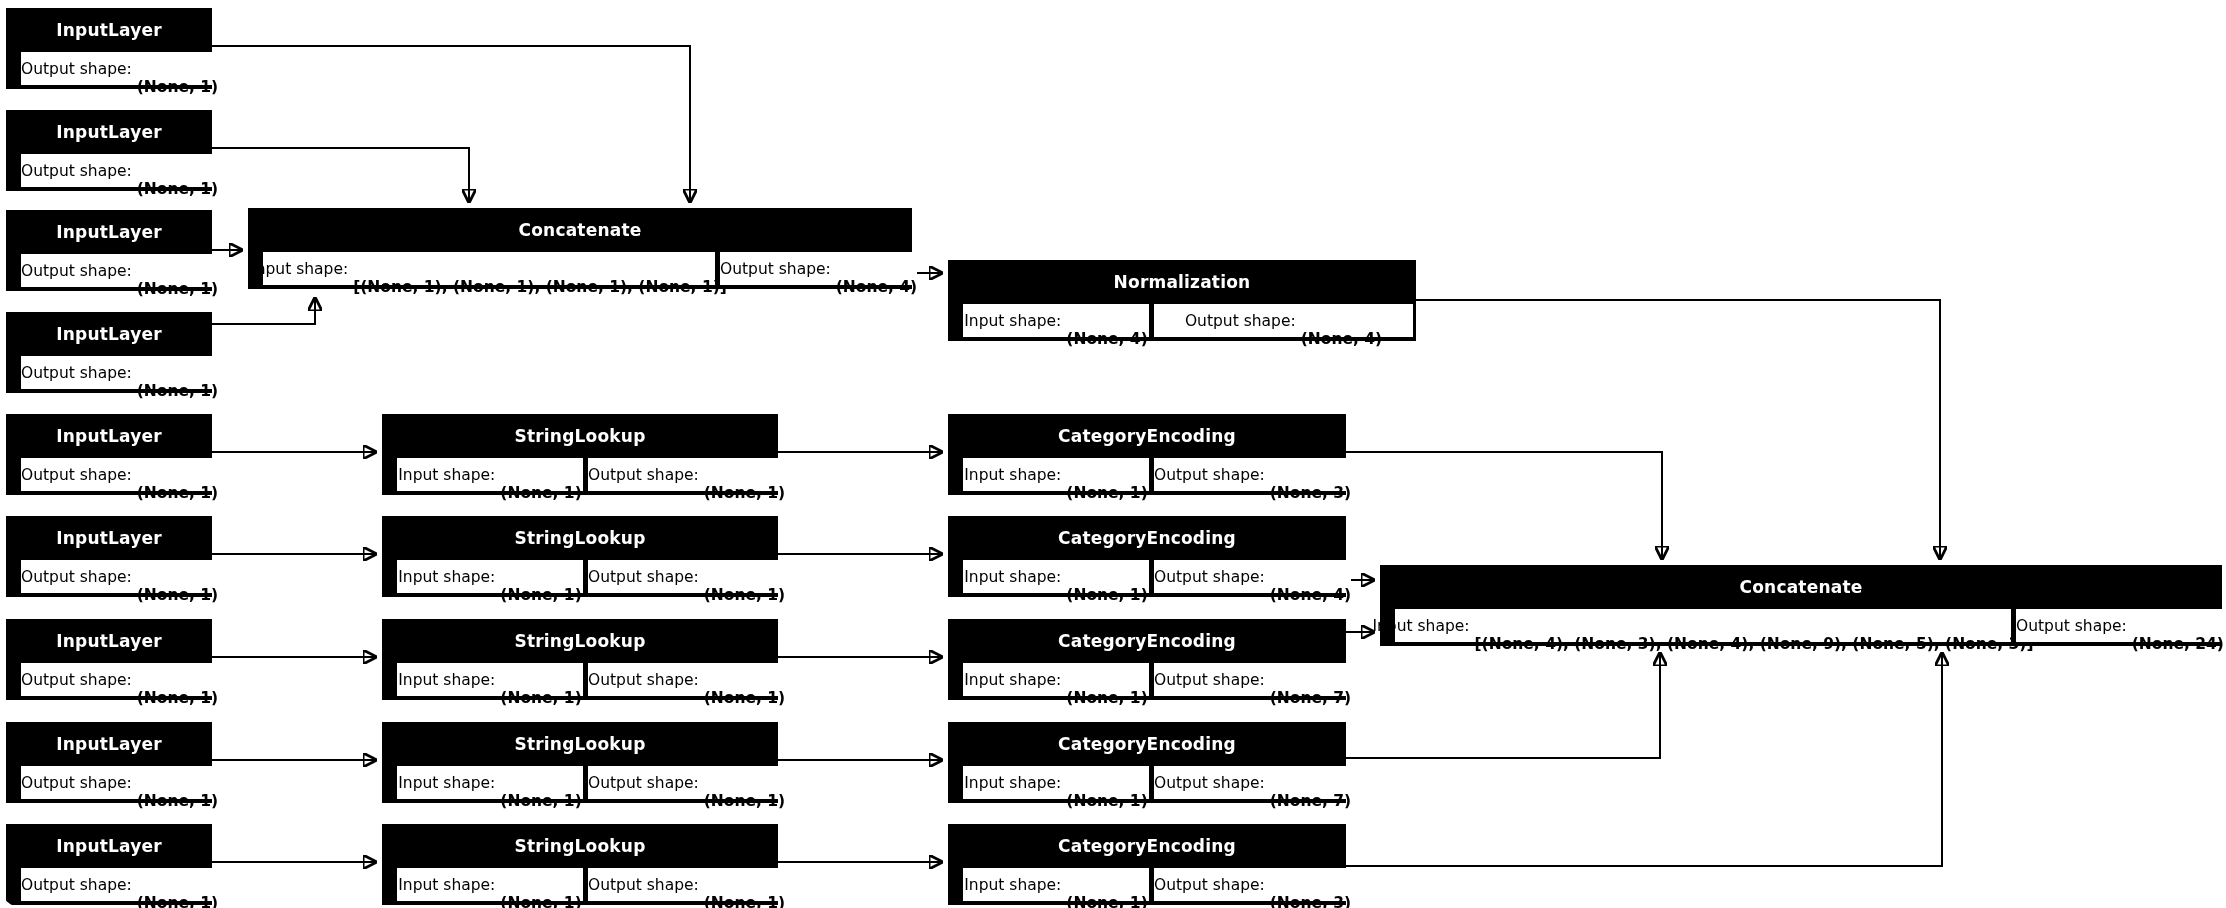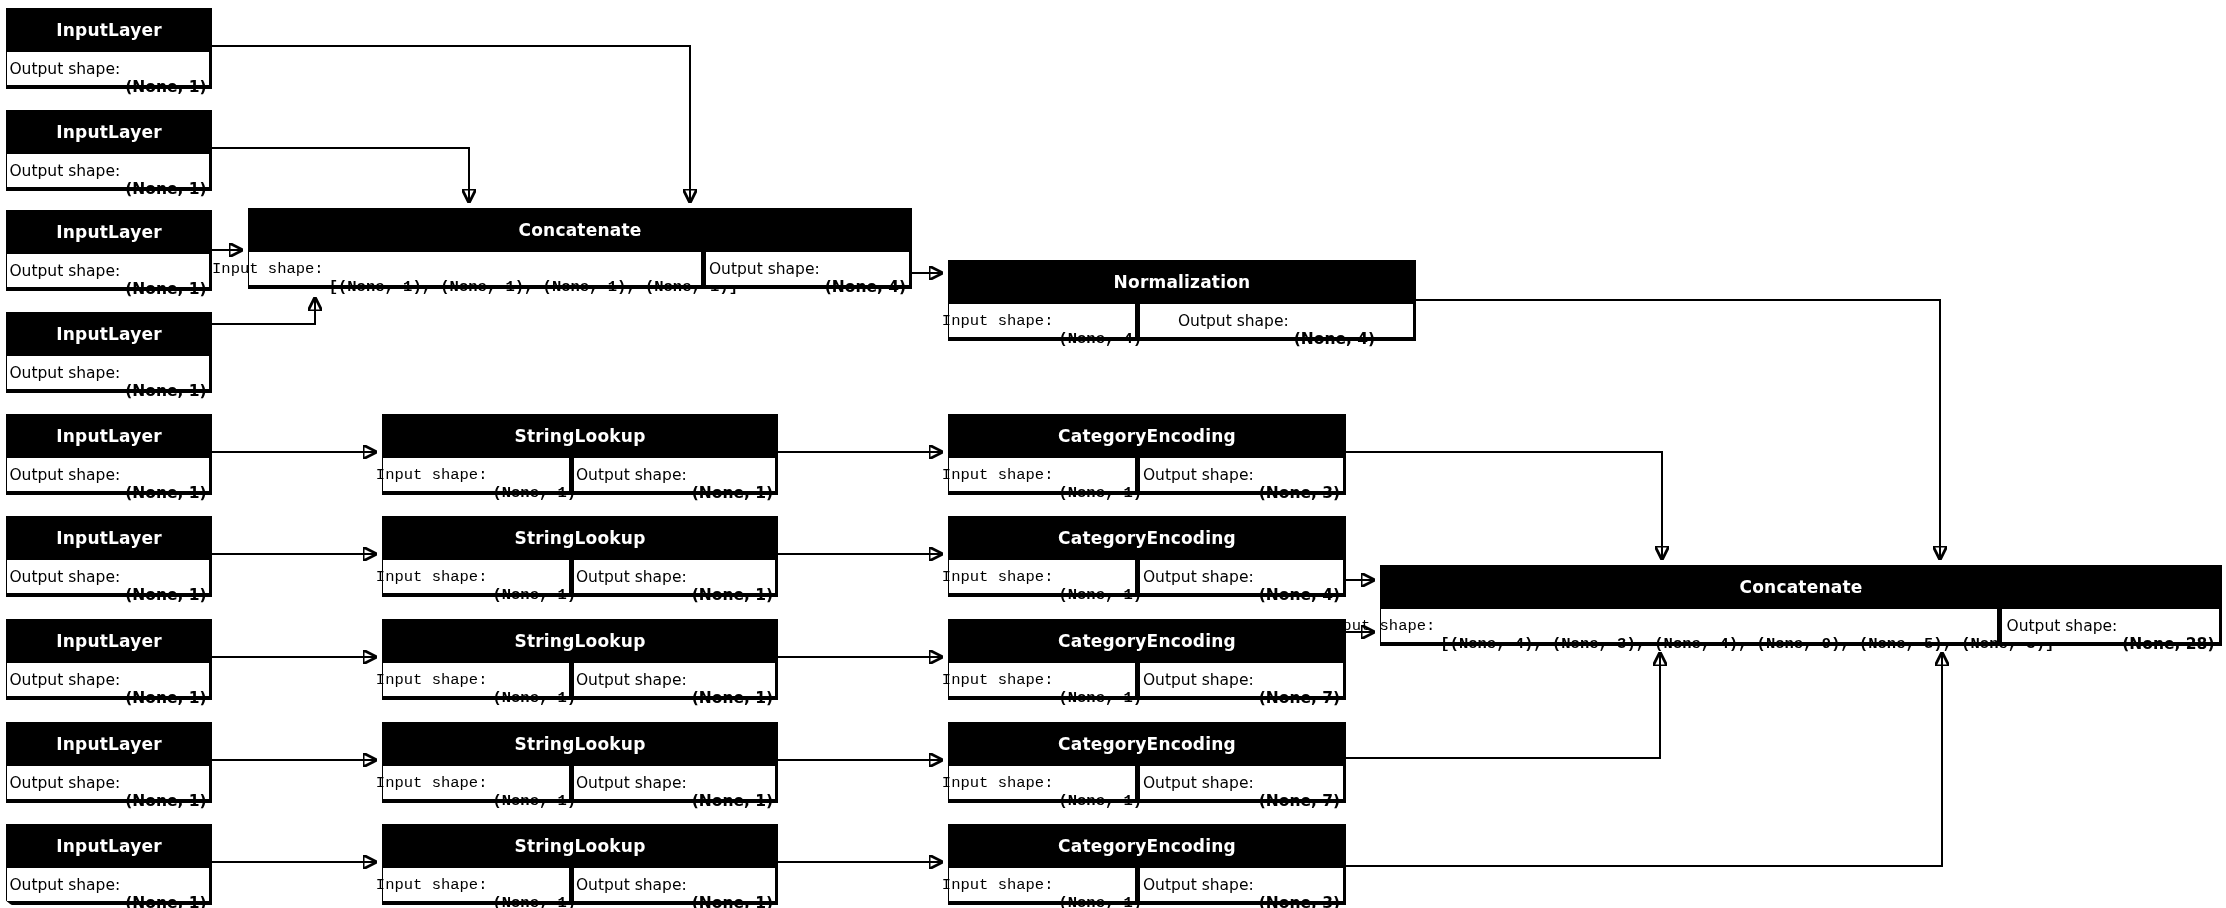--- a/index.html
+++ b/index.html
@@ -17,34 +17,34 @@
     box-sizing:border-box;
   }
   .node .title{
     height:44px;
     display:flex;align-items:center;justify-content:center;
     color:#ffffff;font-weight:bold;font-size:17px;
     letter-spacing:0.2px;
   }
   .node .cells{
     display:flex;gap:5px;
-    padding:0 3px 4px 1px;
+    padding:0 3px 4px 15px;
     box-sizing:border-box;
   }
   .cell{
     background:#ffffff;color:#000000;
     height:33px;
     display:flex;align-items:center;justify-content:center;
     font-size:15.5px;white-space:nowrap;
     box-sizing:border-box;
   }
   .cell .lbl{margin-right:5px;}
   .cell .val{font-weight:bold;margin-top:36px;}
   .cell.grow{flex:1 1 auto;}
-  .cell.fix{flex:0 0 auto;font-family:Liberation Mono, monospace;}
+  .cell.fix{flex:0 0 auto;}
   #edges{position:absolute;left:0;top:0;pointer-events:none;}
   #edges path{stroke:#000000;stroke-width:2;fill:none;}
 </style>
 </head>
 <body>
 
 <div id="canvas">
 
   <svg id="edges" width="2226" height="908" viewBox="0 0 2226 908">
     <defs>
@@ -319,18 +319,18 @@
 
   <div class="node" style="left:1380px;top:565px;width:842px;">
     <div class="title">Concatenate</div>
     <div class="cells">
       <div class="cell fix" style="width:616px;">
           <span class="lbl">Input shape:</span>
           <span class="val">[(None, 4), (None, 3), (None, 4), (None, 9), (None, 5), (None, 3)]</span>
         </div>
       <div class="cell grow">
           <span class="lbl">Output shape:</span>
-          <span class="val">(None, 28)</span>
+          <span class="val">(None, 24)</span>
         </div>
     </div>
   </div>
 
 </div>
 
 </body></html>

